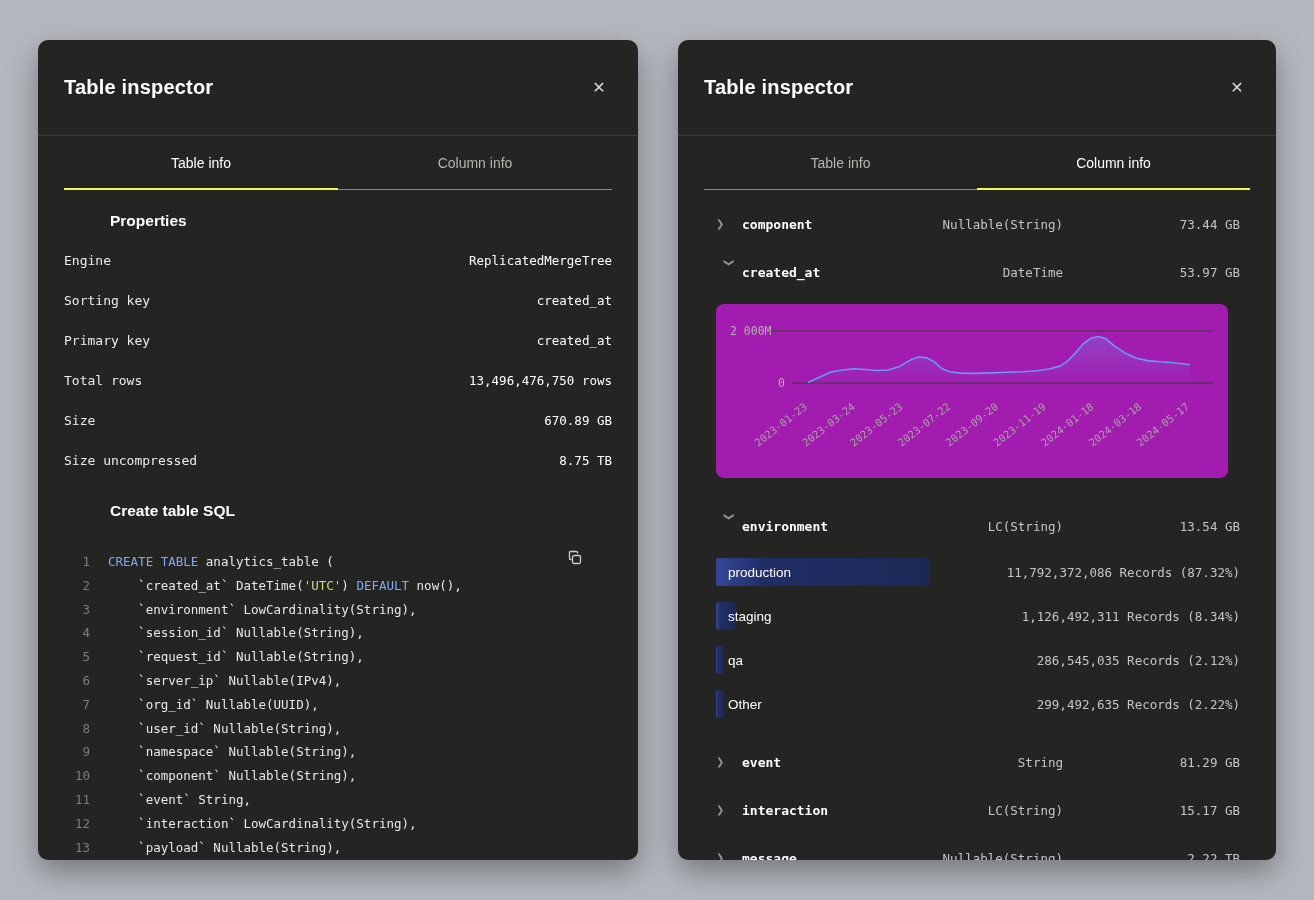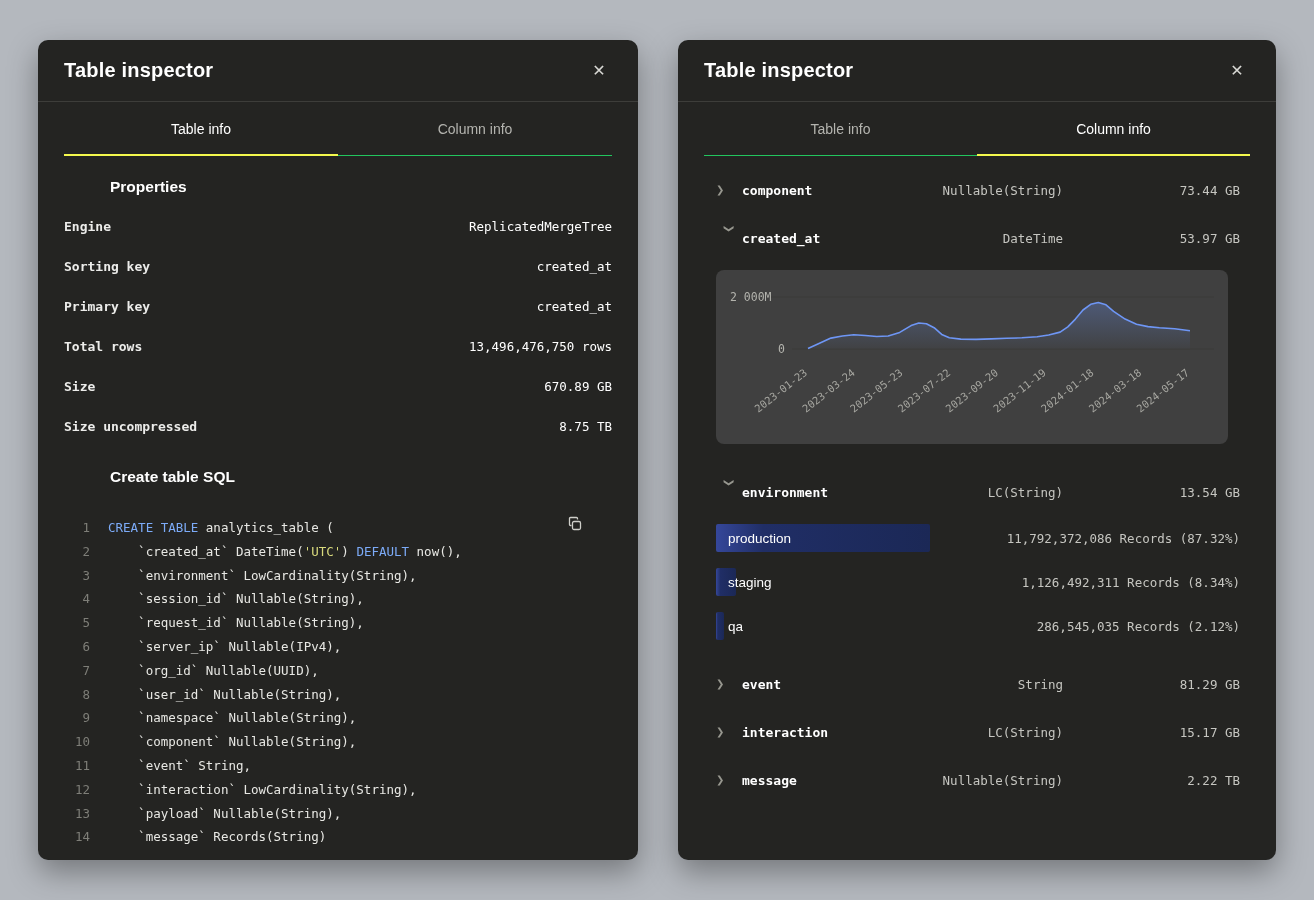--- a/index.html
+++ b/index.html
@@ -12,21 +12,21 @@
   .panel {
     position:absolute; top:40px; height:820px;
     background:#242422; color:#e8e8e5;
     border-radius:10px; overflow:hidden;
     box-shadow:0 12px 30px rgba(0,0,0,.35);
   }
   #left-panel  { left:38px;  width:600px; }
   #right-panel { left:678px; width:598px; }
 
   .panel-header {
-    height:62px; display:flex; align-items:center; justify-content:space-between;
+    height:96px; display:flex; align-items:center; justify-content:space-between;
     padding:0 26px; border-bottom:1px solid #3d3d3a;
   }
   .panel-title { font-size:20px; font-weight:700; color:#ffffff; letter-spacing:.2px; }
   .close-btn {
     background:none; border:none; color:#d8d8d4; font-size:16px; cursor:pointer;
     width:26px; height:26px; line-height:26px; text-align:center;
   }
 
   .tabs { display:flex; margin:0 26px; border-bottom:1px solid #22c55e; height:54px; }
   .tab {
@@ -37,21 +37,21 @@
   .tab.active { color:#ffffff; font-weight:500; }
   .tab.active::after {
     content:""; position:absolute; left:0; right:0; bottom:-1px; height:2px;
     background:#f4f84d;
   }
 
   
   .section-heading { font-size:15.5px; font-weight:700; color:#ffffff; padding:22px 26px 4px;margin-left:46px; }
   .props-list { padding:6px 26px 0; }
   .prop-row { height:40px; display:flex; align-items:center; justify-content:space-between; }
-  .prop-label { font-family:"DejaVu Sans Mono", monospace; font-size:13px; font-weight:700; color:#ececea; }
+  .prop-label { font-family:"DejaVu Sans Mono", monospace; font-size:13px; font-weight:400; color:#ececea; }
   .prop-value { font-family:"DejaVu Sans Mono", monospace; font-size:12.5px; color:#ffffff;margin-left:36px; }
 
   .code-wrap { margin:26px 26px 0; position:relative; }
   .copy-btn {
     position:absolute; top:-2px; right:26px; background:none; border:none; cursor:pointer;
     width:22px; height:22px; color:#cfcfca; padding:0;
   }
   .code { font-family:"DejaVu Sans Mono", monospace; font-size:12.5px; line-height:23.8px; }
   .code-line { display:flex; }
   .line-num { width:26px; flex:none; text-align:right; color:#7e7e78; margin-right:18px; }
@@ -66,21 +66,21 @@
     height:48px; padding:0 36px 0 38px; cursor:pointer;
     display:grid; grid-template-columns:26px 1fr 190px 177px; align-items:center;
   }
   .chev { color:#97978f; font-size:10px; display:inline-block; transform:translateY(-1px); }
   .chev.open { transform:rotate(90deg) translateX(-1px); }
   .col-name { font-family:"DejaVu Sans Mono", monospace; font-size:13px; font-weight:700; color:#ffffff; }
   .col-type, .col-size { font-family:"DejaVu Sans Mono", monospace; font-size:12.5px; color:#c6c6c1; text-align:right; }
 
   .chart-box {
     margin:8px 48px 24px 38px; height:174px;
-    background:#404040; border-radius:8px; position:relative; overflow:hidden;
+    background:#a21caf; border-radius:8px; position:relative; overflow:hidden;
   }
   .chart-box svg { display:block; }
 
   .env-row {
     height:44px; padding:0 36px 0 38px; position:relative;
     display:flex; align-items:center; justify-content:space-between;
   }
   .env-bar {
     position:absolute; left:38px; top:8px; height:28px; border-radius:2px;
     background:linear-gradient(90deg, #35479a 0%, #202e66 22%, #1b2856 100%);
@@ -261,20 +261,25 @@
       <div class="env-row">
         <div class="env-bar" style="width: 20.433px;"></div>
         <span class="env-label">staging</span>
         <span class="env-records">1,126,492,311 Records (8.34%)</span>
       </div>
       <div class="env-row">
         <div class="env-bar" style="width: 8px;"></div>
         <span class="env-label">qa</span>
         <span class="env-records">286,545,035 Records (2.12%)</span>
       </div>
+      <div class="env-row">
+        <div class="env-bar" style="width: 8px;"></div>
+        <span class="env-label">Other</span>
+        <span class="env-records">299,492,635 Records (2.22%)</span>
+      </div>
       <div class="env-spacer"></div>
       <div class="col-row">
         <span class="chev">❯</span>
         <span class="col-name">event</span>
         <span class="col-type">String</span>
         <span class="col-size">81.29 GB</span>
       </div>
       <div class="col-row">
         <span class="chev">❯</span>
         <span class="col-name">interaction</span>

